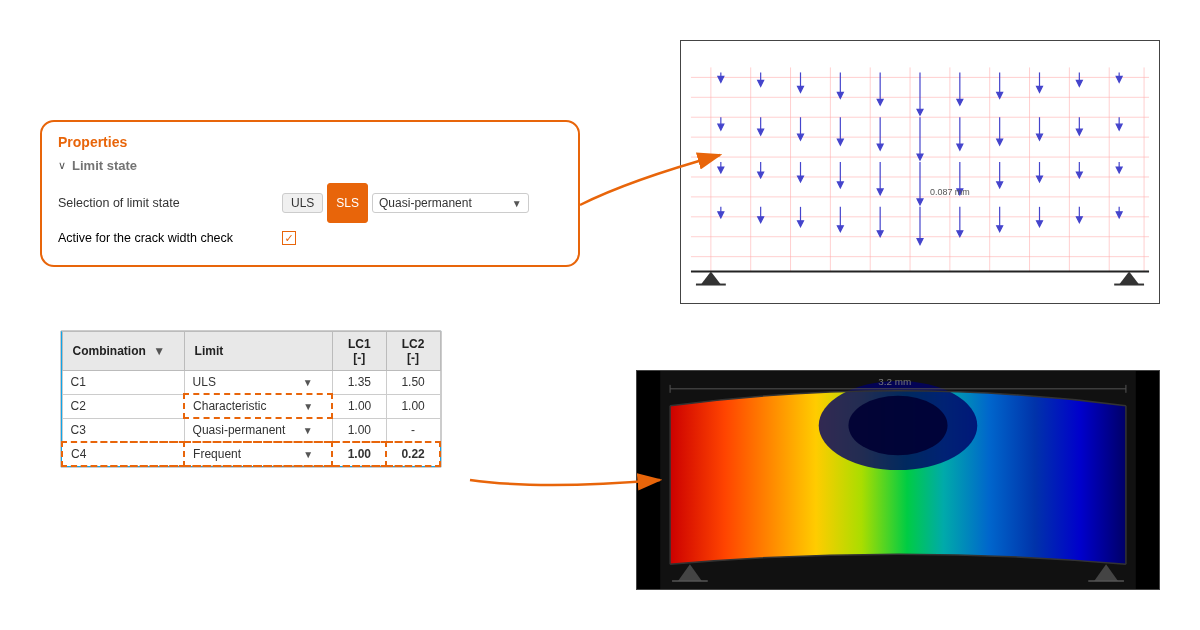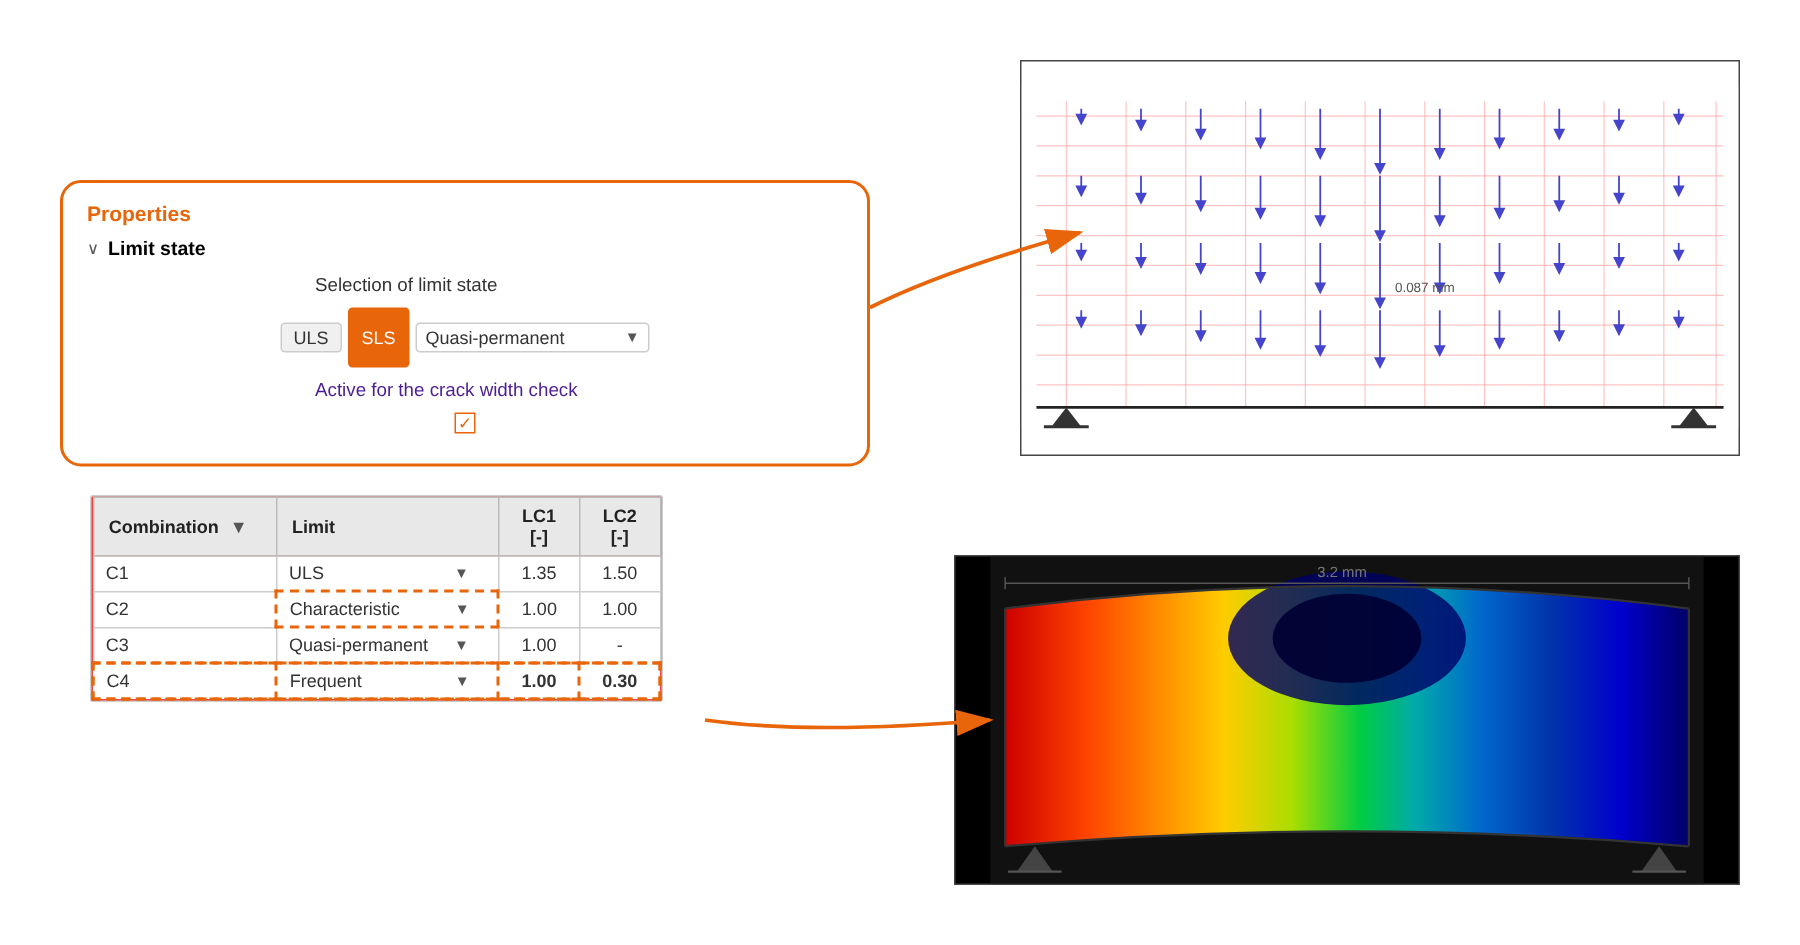--- a/index.html
+++ b/index.html
@@ -36,31 +36,30 @@
       gap: 6px;
       margin-bottom: 10px;
     }
     .section-header .chevron {
       color: #555;
       font-size: 11px;
     }
     .section-header .section-title {
       font-weight: bold;
       font-size: 13px;
-      color: #000000;
+      color: #737373;
     }
     .property-row {
       display: flex;
       align-items: center;
       margin-bottom: 8px;
-      gap: 8px;
-      flex-direction: column;
+      gap: 24px;
     }
     .property-label {
-      color: #4c1d95;
+      color: #000000;
       font-size: 12.5px;
       min-width: 200px;
     }
     .limit-state-controls {
       display: flex;
       align-items: center;
       gap: 4px;
     }
     .btn-uls {
       padding: 2px 8px;
@@ -109,21 +108,21 @@
       content: '✓';
       color: #e8650a;
       font-size: 11px;
     }
 
     
     .table-panel {
       position: absolute;
       top: 330px;
       left: 60px;
-      background: #ef4444;
+      background: #0ea5e9;
       border: 1px solid #ccc;
       border-radius: 2px;
     }
     .combo-table {
       border-collapse: collapse;
       min-width: 380px;
     }
     .combo-table th {
       background: #e8e8e8;
       border: 1px solid #bbb;
@@ -300,21 +299,21 @@
 
       <tr style="outline: 2px dashed #e8650a; outline-offset: -1px; display: table-row;">
         <td style="border: 2px dashed #e8650a;">C4</td>
         <td style="border: 2px dashed #e8650a;">
           <div class="type-dropdown">
             <span>Frequent</span>
             <span class="type-arrow">▼</span>
           </div>
         </td>
         <td class="center" style="border: 2px dashed #e8650a; font-weight: bold;">1.00</td>
-        <td class="center" style="border: 2px dashed #e8650a; font-weight: bold;">0.30</td>
+        <td class="center" style="border: 2px dashed #e8650a; font-weight: bold;">0.22</td>
       </tr>
     </tbody>
   </table>
 </div>
 
 <div class="diagram-top">
   <svg class="grid-lines" viewBox="0 0 480 230" xmlns="http://www.w3.org/2000/svg">
 
     <rect width="480" height="230" fill="white"></rect>
 

